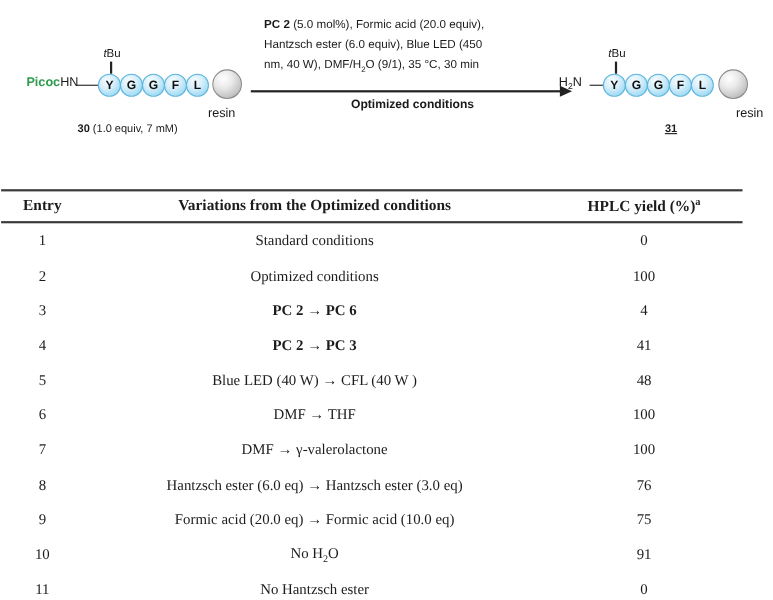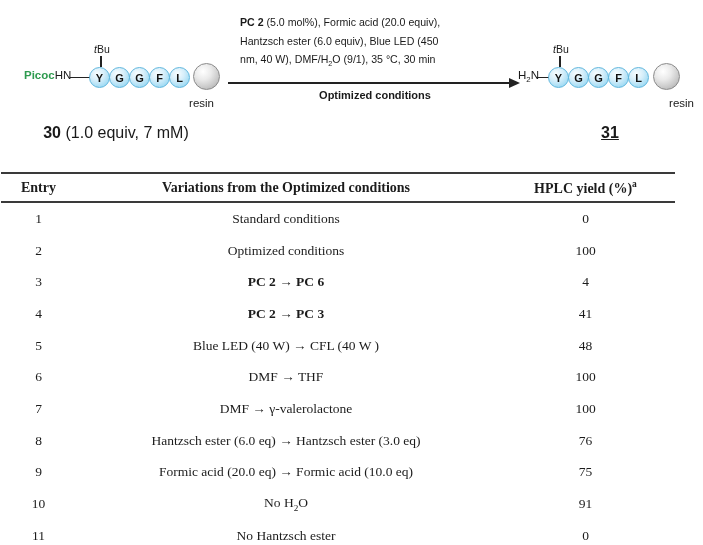--- a/index.html
+++ b/index.html
@@ -27,21 +27,21 @@
     display:flex;align-items:center;justify-content:center;
     font-weight:600;font-size:11px;color:#111;
     margin-left:-1px;
   }
   .sphere{
     position:absolute;width:27px;height:27px;border-radius:50%;box-sizing:border-box;
     background:radial-gradient(circle at 36% 30%, #ffffff 0%, #eaeaea 35%, #c6c6c6 70%, #9b9b9b 100%);
     border:1px solid #8b8b8b;
   }
   .resin-label{position:absolute;font-size:11.5px;}
-  .mol-label{position:absolute;font-size:16px;text-align:center;white-space:nowrap;margin-top:12px;}
+  .mol-label{position:absolute;font-size:10px;text-align:center;white-space:nowrap;}
   .conditions{
     position:absolute;left:240px;top:13px;width:292px;
     font-size:10.6px;line-height:18.5px;white-space:nowrap;
   }
   .arrow-line{position:absolute;left:228px;top:82px;width:282px;height:1.8px;background:#222;}
   .arrow-head{
     position:absolute;left:509px;top:77.5px;width:0;height:0;
     border-left:11px solid #222;border-top:5px solid transparent;border-bottom:5px solid transparent;
   }
   .arrow-label{
@@ -93,21 +93,21 @@
       <div>Hantzsch ester (6.0 equiv), Blue LED (450</div>
       <div>nm, 40 W), DMF/H<sub>2</sub>O (9/1), 35 °C, 30 min</div>
     </div>
     <div class="arrow-line"></div>
     <div class="arrow-head"></div>
     <div class="arrow-label">Optimized conditions</div>
 
     <div class="molecule" style="left:500px;top:40px;width:200px;height:92px;">
       <span class="tbu" style="left:53px;top:3px;"><span class="seg-i">t</span>Bu</span>
       <span class="stem" style="left:59px;top:16px;height:11px;"></span>
-      <span class="mol-prefix" style="left:18px;top:29px;text-align:center;">H<sub>2</sub>N</span>
+      <span class="mol-prefix" style="left:8px;top:29px;text-align:center;">H<sub>2</sub>N</span>
       <span class="bond" style="left:36px;top:36.5px;width:14px;"></span>
       <div class="beads" style="left:49px;top:27px;">
           <span class="bead">Y</span>
           <span class="bead">G</span>
           <span class="bead">G</span>
           <span class="bead">F</span>
           <span class="bead">L</span>
         </div>
       <span class="sphere" style="left:153px;top:23px;"></span>
       <span class="resin-label" style="left:126px;top:57px;width:68px;text-align:right;">resin</span>

